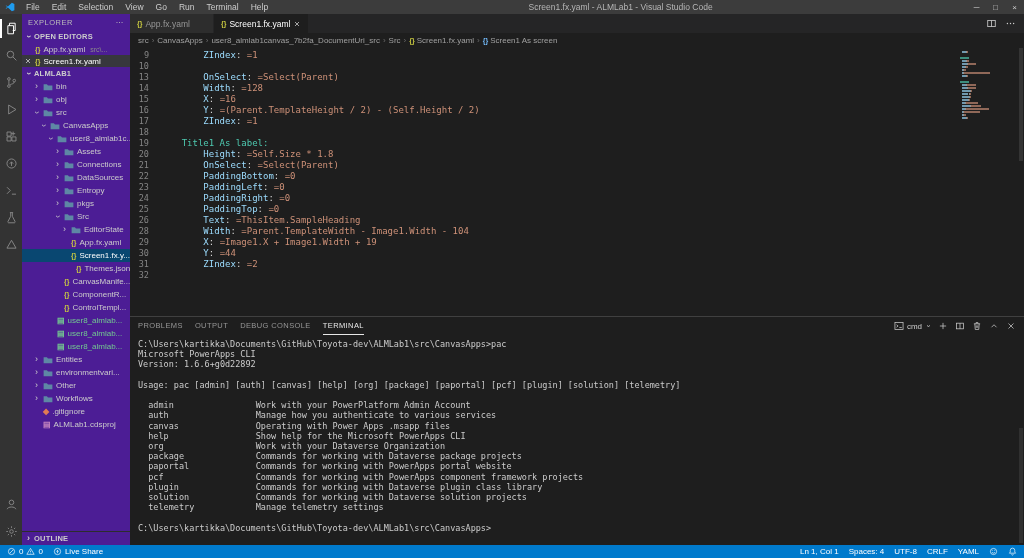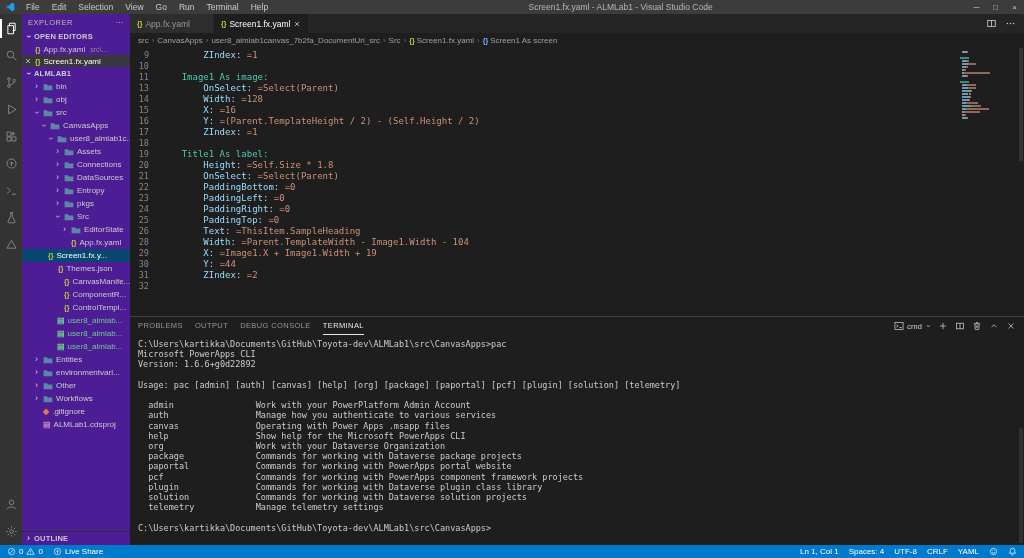--- a/index.html
+++ b/index.html
@@ -360,26 +360,26 @@
                 <path d="M1 3.5h5.2L8 5.5h7v7.5H1z" fill="currentColor"></path>
               </svg>
             </span>
             <span class="tree-label">EditorState</span>
           </div>
           <div class="tree-row" style="padding-left: 39px;">
             <span class="chev none"></span>
             <span class="ficon gold">{}</span>
             <span class="tree-label">App.fx.yaml</span>
           </div>
-          <div class="tree-row selected" style="padding-left: 16px;">
+          <div class="tree-row selected" style="padding-left: 39px;">
             <span class="chev none"></span>
             <span class="ficon gold">{}</span>
             <span class="tree-label">Screen1.fx.y...</span>
           </div>
-          <div class="tree-row" style="padding-left: 26px;">
+          <div class="tree-row" style="padding-left: 44px;">
             <span class="chev none"></span>
             <span class="ficon gold">{}</span>
             <span class="tree-label">Themes.json</span>
           </div>
           <div class="tree-row" style="padding-left: 32px;">
             <span class="chev none"></span>
             <span class="ficon gold">{}</span>
             <span class="tree-label">CanvasManife...</span>
           </div>
           <div class="tree-row" style="padding-left: 32px; text-align: center;">
@@ -525,24 +525,20 @@
           </div>
         <div class="code-wrap">
           <div class="code" id="code">
               <div class="code-line">
                 <span class="ln">9</span>
                 <span class="code-text">        <span class="tk-k">ZIndex</span><span class="tk-p">: </span><span class="tk-v">=1</span></span>
               </div>
               <div class="code-line">
                 <span class="ln">10</span>
                 <span class="code-text"></span>
-              </div>
-              <div class="code-line">
-                <span class="ln">11</span>
-                <span class="code-text">    <span class="tk-d">Image1 As image:</span></span>
               </div>
               <div class="code-line">
                 <span class="ln">13</span>
                 <span class="code-text">        <span class="tk-k">OnSelect</span><span class="tk-p">: </span><span class="tk-v">=Select(Parent)</span></span>
               </div>
               <div class="code-line">
                 <span class="ln">14</span>
                 <span class="code-text">        <span class="tk-k">Width</span><span class="tk-p">: </span><span class="tk-v">=128</span></span>
               </div>
               <div class="code-line">

